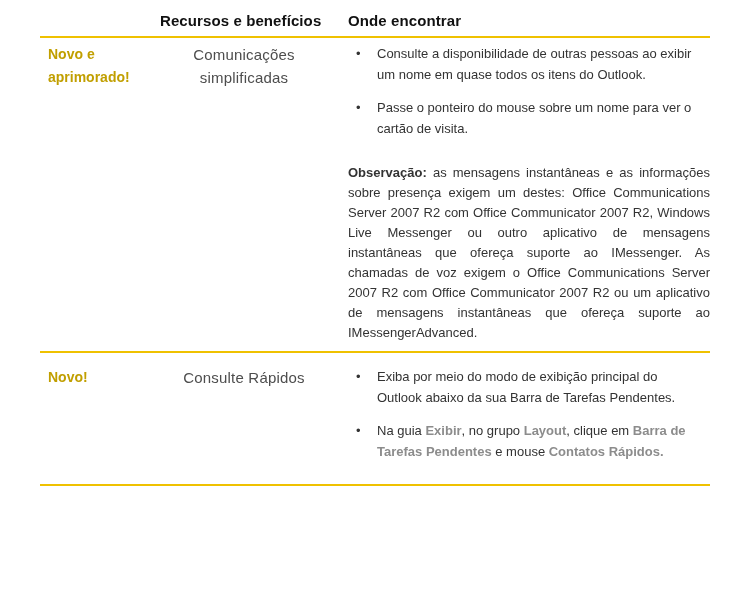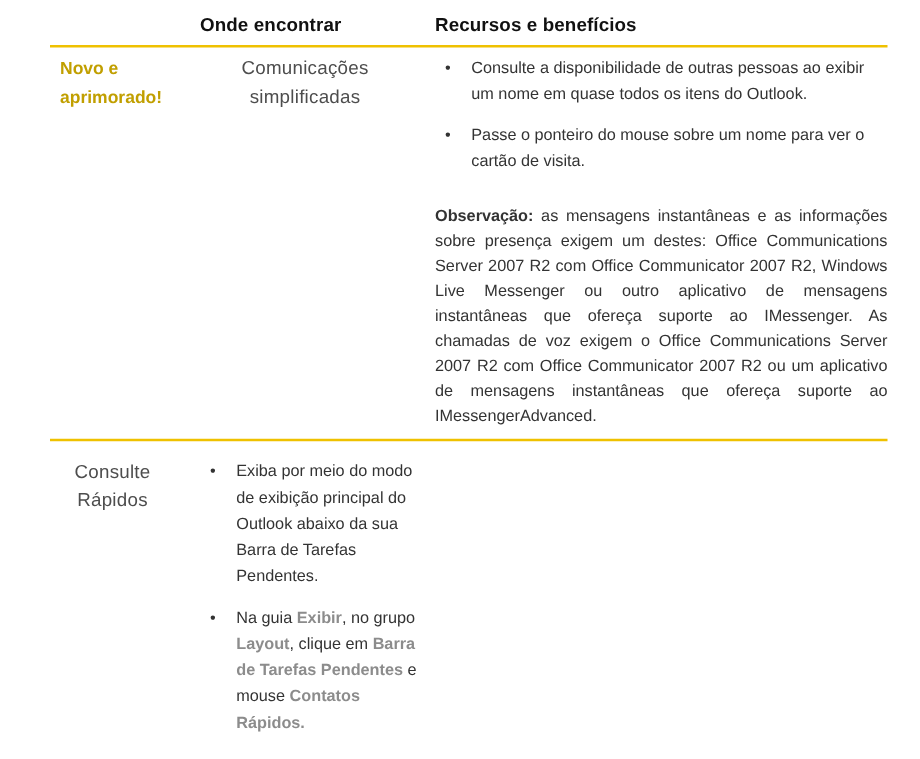--- a/index.html
+++ b/index.html
@@ -84,41 +84,42 @@
   }
   .b { font-weight: bold; text-align: right; }
   .g { color: var(--grayref, #8C8C8C); font-weight: bold; }
 </style>
 </head>
 <body>
 
 <div class="doc-table">
   <div class="grid-row header-row">
     <div class="header-cell"></div>
+    <div class="header-cell">Recursos e benefícios</div>
     <div class="header-cell">Onde encontrar</div>
-    <div class="header-cell">Recursos e benefícios</div>
   </div>
   <div>
   <div class="grid-row body-row">
     <div class="cell-badge">Novo e aprimorado!</div>
     <div class="cell-feature">Comunicações simplificadas</div>
     <div class="cell-content">
           <div class="block block-bullet">
             <span class="dot">•</span>
             <span class="bullet-text"><span>Consulte a disponibilidade de outras pessoas ao exibir um nome em quase todos os itens do Outlook.</span></span>
           </div>
           <div class="block block-bullet">
             <span class="dot">•</span>
             <span class="bullet-text"><span>Passe o ponteiro do mouse sobre um nome para ver o cartão de visita.</span></span>
           </div>
           <div class="block block-note"><span class="b">Observação:</span><span> as mensagens instantâneas e as informações sobre presença exigem um destes: Office Communications Server 2007 R2 com Office Communicator 2007 R2, Windows Live Messenger ou outro aplicativo de mensagens instantâneas que ofereça suporte ao IMessenger. As chamadas de voz exigem o Office Communications Server 2007 R2 com Office Communicator 2007 R2 ou um aplicativo de mensagens instantâneas que ofereça suporte ao IMessengerAdvanced.</span></div>
         </div>
   </div>
 
   <div class="grid-row body-row second">
+    <div class="cell-badge">Novo!</div>
     <div class="cell-feature">Consulte Rápidos</div>
     <div class="cell-content">
           <div class="block block-bullet">
             <span class="dot">•</span>
             <span class="bullet-text"><span>Exiba por meio do modo de exibição principal do Outlook abaixo da sua Barra de Tarefas Pendentes.</span></span>
           </div>
           <div class="block block-bullet">
             <span class="dot">•</span>
             <span class="bullet-text"><span>Na guia </span><span class="b g">Exibir</span><span>, no grupo </span><span class="b g">Layout</span><span>, clique em </span><span class="b g">Barra de Tarefas Pendentes</span><span> e mouse </span><span class="b g">Contatos Rápidos.</span></span>
           </div>

